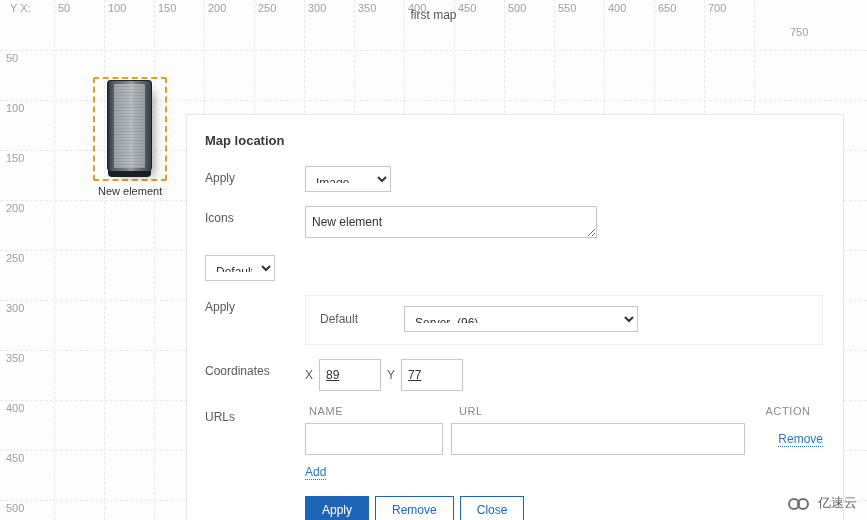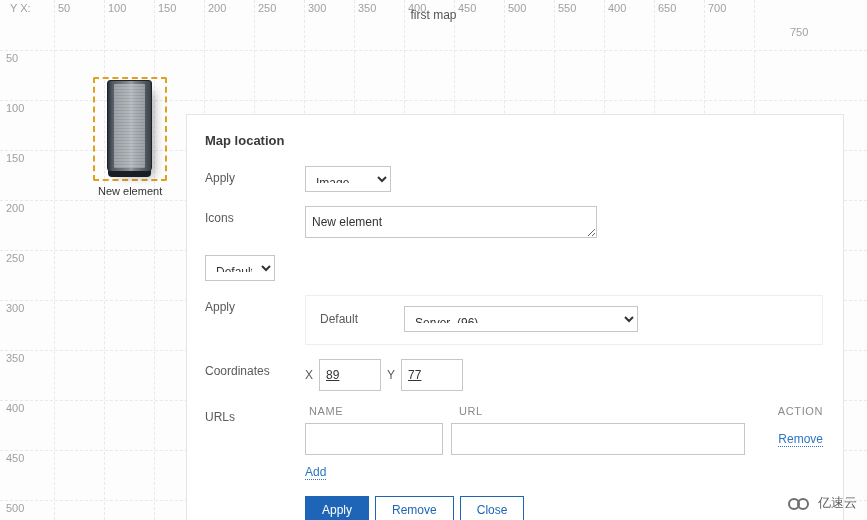--- a/index.html
+++ b/index.html
@@ -162,21 +162,21 @@
     width: 100%;
   }
   .urls .hdr {
     display: flex;
     color: #8a8a8a;
     letter-spacing: .6px;
     font-size: 11px;
   }
   .urls .hdr .c-name { width: 150px; padding-left: 4px;}
   .urls .hdr .c-url  { flex: 1; padding-left: 4px;}
-  .urls .hdr .c-act  { width: 70px; text-align: right;}
+  .urls .hdr .c-act  { width: 70px; text-align: center;}
   .urls .data {
     display: flex; margin-top: 6px; align-items: center;
   }
   .urls .data .c-name input { width: 138px; }
   .urls .data .c-url  { flex:1; padding: 0 8px; }
   .urls .data .c-url input { width: 100%; }
   .urls .data .c-act { width: 70px; text-align: right; }
   .link-underline {
     color: var(--link);
     border-bottom: 1px dotted var(--link);

